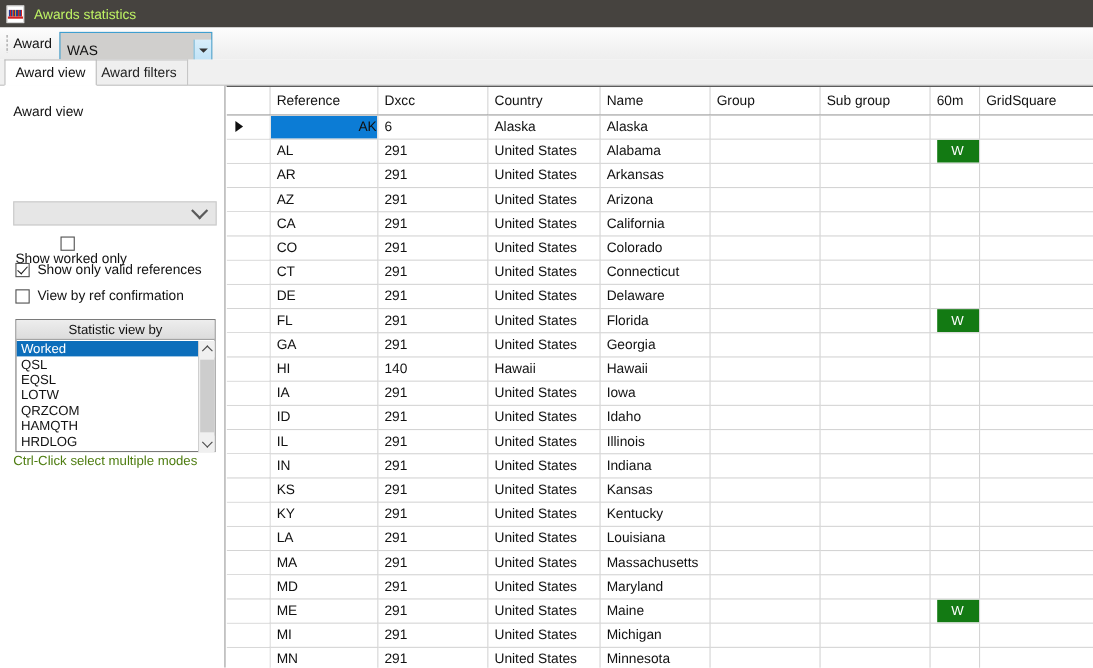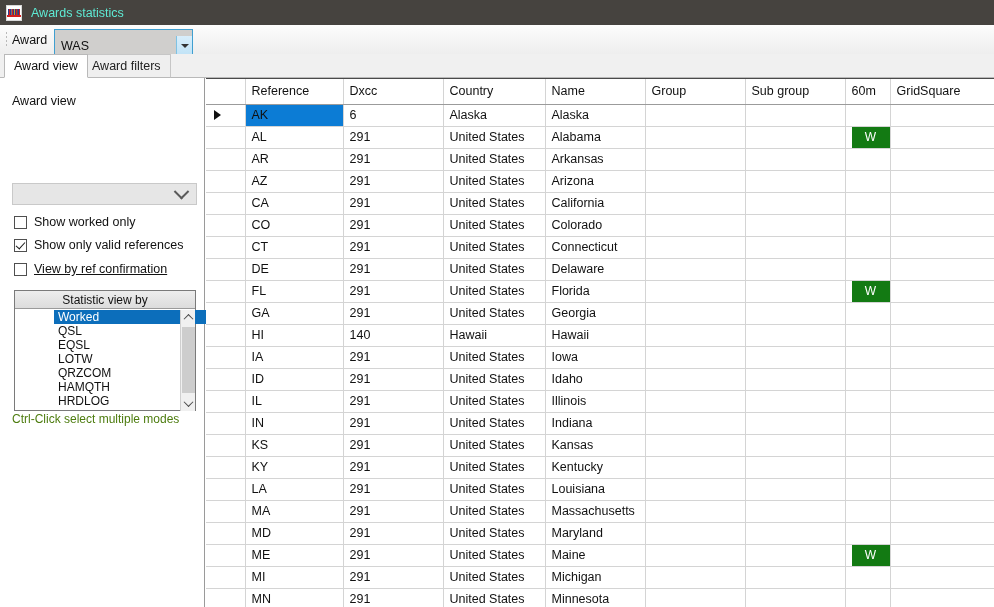--- a/index.html
+++ b/index.html
@@ -44,21 +44,21 @@
         #777 3px 4px, #d02020 4px 5px, #2b3b8f 5px 6px,
         #c9a227 6px 7px, #2b3b8f 7px 8px, #d02020 8px 9px,
         #555 9px 10px, #2b3b8f 10px 11px, #d02020 11px 12px);
   }
   .title-icon .base {
     position: absolute; left: 0px; bottom: 3px;
     width: 14px; height: 2px;
     background: #d02020;
   }
   .title-text {
-    color: #5eead4;
+    color: #bef264;
     font-size: 12.5px;
     margin-left: 9px;
     white-space: nowrap;
   }
 
   
   .toolstrip {
     position: absolute; left: 0; top: 25px;
     width: 994px; height: 29px;
     background: linear-gradient(180deg, #fdfdfd 0%, #f4f4f4 55%, #eeeeee 100%);
@@ -205,21 +205,20 @@
     border-bottom: 1px solid #9a9a9a;
     display: flex; align-items: center; justify-content: center;
     font-size: 12px; color: #111;
     box-sizing: border-box;
   }
   .stat-list {
     position: absolute; left: 0; top: 19px;
     width: 166px; height: 101px;
     overflow: hidden;
     box-sizing: border-box;
-    margin-left: 39px;
   }
   .stat-item {
     height: 14px; line-height: 14px;
     padding-left: 4px;
     font-size: 12px;
     color: #111;
     white-space: nowrap;
   }
   .stat-item.sel {
     background: #0c6ebb;
@@ -312,20 +311,21 @@
     position: absolute; left: 8px; top: 50%;
     margin-top: -5px;
     width: 0; height: 0;
     border-top: 5px solid transparent;
     border-bottom: 5px solid transparent;
     border-left: 7px solid #111;
   }
   td.selcell {
     background: #0c7cd5;
     color: #ffffff;
+    text-align: right;
   }
   td.m60 {
     padding: 0;
     text-align: center;
   }
   .wbadge {
     display: block;
     width: 100%;
     height: 21px;
     line-height: 21px;
@@ -364,29 +364,29 @@
   </div>
 
   <div class="leftpanel">
     <div class="lp-title">Award view</div>
 
     <div class="view-combo">
       <span></span>
       <span class="chev"></span>
     </div>
 
-    <div class="cbrow" style="top:137px;">
+    <div class="cbrow" style="top:137px;flex-direction:column;">
       <span class="cbox"></span>
       <span>Show worked only</span>
     </div>
     <div class="cbrow" style="top:160px;">
       <span class="cbox checked"></span>
       <span>Show only valid references</span>
     </div>
-    <div class="cbrow" style="top:184px;text-decoration:underline;">
+    <div class="cbrow" style="top:184px;">
       <span class="cbox"></span>
       <span>View by ref confirmation</span>
     </div>
 
     <div class="stat-box">
       <div class="stat-head">Statistic view by</div>
       <div class="stat-list">
         <div class="stat-item sel">Worked</div>
         <div class="stat-item">QSL</div>
         <div class="stat-item">EQSL</div>

